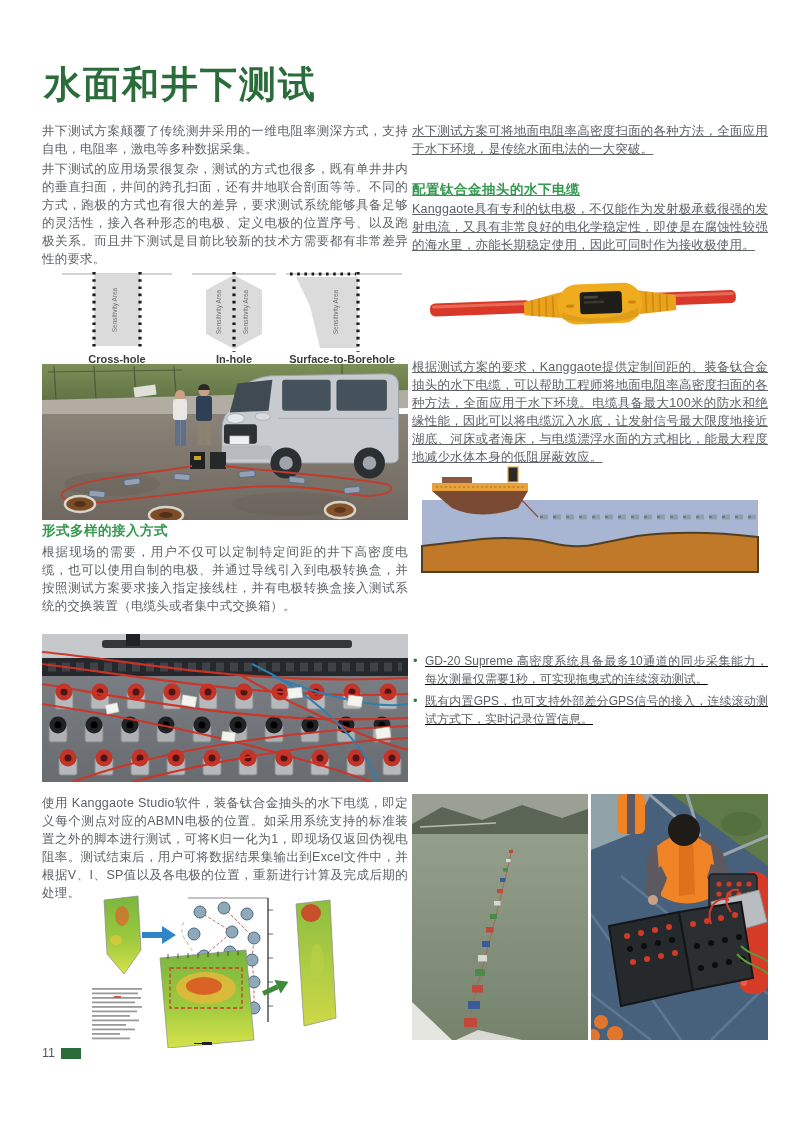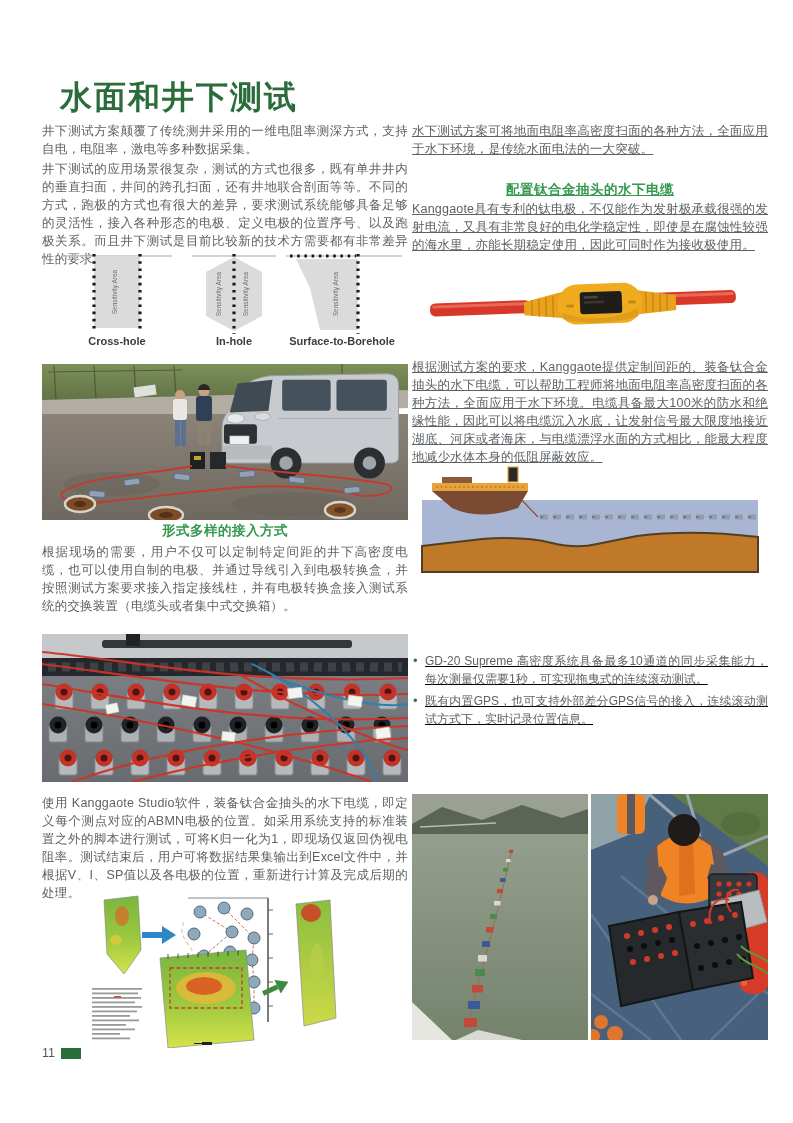--- a/index.html
+++ b/index.html
@@ -1,42 +1,42 @@
 <!DOCTYPE html>
 <html><head>
 <meta charset="utf-8">
 <style>
   html,body{margin:0;padding:0;background:#ffffff;}
   body{width:793px;height:1123px;position:relative;font-family:"Liberation Sans","DejaVu Sans",sans-serif;}
   .page{position:relative;width:793px;height:1123px;background:#ffffff;overflow:hidden;}
-  .title{position:absolute;left:42px;top:58px;margin:18px;font-size:32px;font-weight:bold;color:#2b6d3a;letter-spacing:2px;text-align:center;}
+  .title{position:absolute;left:42px;top:58px;margin:2px;font-size:37px;font-weight:bold;color:#2b6d3a;letter-spacing:2px;text-align:center;}
   .lcol{position:absolute;left:42px;width:366px;}
   .rcol{position:absolute;left:412px;width:356px;text-decoration:underline;}
   .body{font-size:12.5px;line-height:18px;color:#5d6266;text-align:justify;margin:0;letter-spacing:0.2px;}
-  .subhead{font-size:13.5px;font-weight:bold;color:#34994e;margin:0;letter-spacing:0.5px;text-align:center;}
+  .subhead{font-size:13.5px;font-weight:bold;color:#34994e;margin:0;letter-spacing:0.5px;}
   .fig{margin:0;position:absolute;}
   .fig svg{display:block;}
   .bullets .bullet{position:relative;padding-left:13px;font-size:12px;line-height:18px;color:#5d6266;text-align:justify;margin-bottom:4px;}
   .bullets .bullet::before{content:"\2022";position:absolute;left:1px;top:0;color:#2f7d42;font-size:13px;}
   .photo-row{display:flex;gap:3px;}
   .footer{position:absolute;left:42px;top:1046px;display:flex;align-items:center;gap:6px;}
   .footer .num{font-size:12.5px;color:#55585b;}
   .footer .block{width:20px;height:11px;background:#2b6d3a;display:inline-block;}
 </style>
 </head>
 <body>
 
 <div class="page">
 
   <h1 class="title">水面和井下测试</h1>
 
   <p class="body lcol" style="top:122px">井下测试方案颠覆了传统测井采用的一维电阻率测深方式，支持自电，电阻率，激电等多种数据采集。</p>
   <p class="body lcol" style="top:160px">井下测试的应用场景很复杂，测试的方式也很多，既有单井井内的垂直扫面，井间的跨孔扫面，还有井地联合剖面等等。不同的方式，跑极的方式也有很大的差异，要求测试系统能够具备足够的灵活性，接入各种形态的电极、定义电极的位置序号、以及跑极关系。而且井下测试是目前比较新的技术方需要都有非常差异性的要求。</p>
 
-  <figure class="fig lcol" style="top:246px;height:102px">
+  <figure class="fig lcol" style="top:264px;height:102px">
     <svg width="366" height="102" viewBox="0 0 366 102">
       <g>
         <line x1="20" y1="10" x2="130" y2="10" stroke="#c4c4c4" stroke-width="1.5"></line>
         <rect x="52" y="10" width="46" height="72" fill="#dbdbdb"></rect>
         <line x1="52" y1="8" x2="52" y2="84" stroke="#1a1a1a" stroke-width="3.2" stroke-dasharray="2.6 4.6"></line>
         <line x1="98" y1="8" x2="98" y2="84" stroke="#1a1a1a" stroke-width="3.2" stroke-dasharray="2.6 4.6"></line>
         <text x="75" y="46" font-size="6.5" fill="#6f6f6f" text-anchor="middle" transform="rotate(-90 75 46)">Sensitivity Area</text>
       </g>
       <g>
         <line x1="150" y1="10" x2="234" y2="10" stroke="#c4c4c4" stroke-width="1.5"></line>

